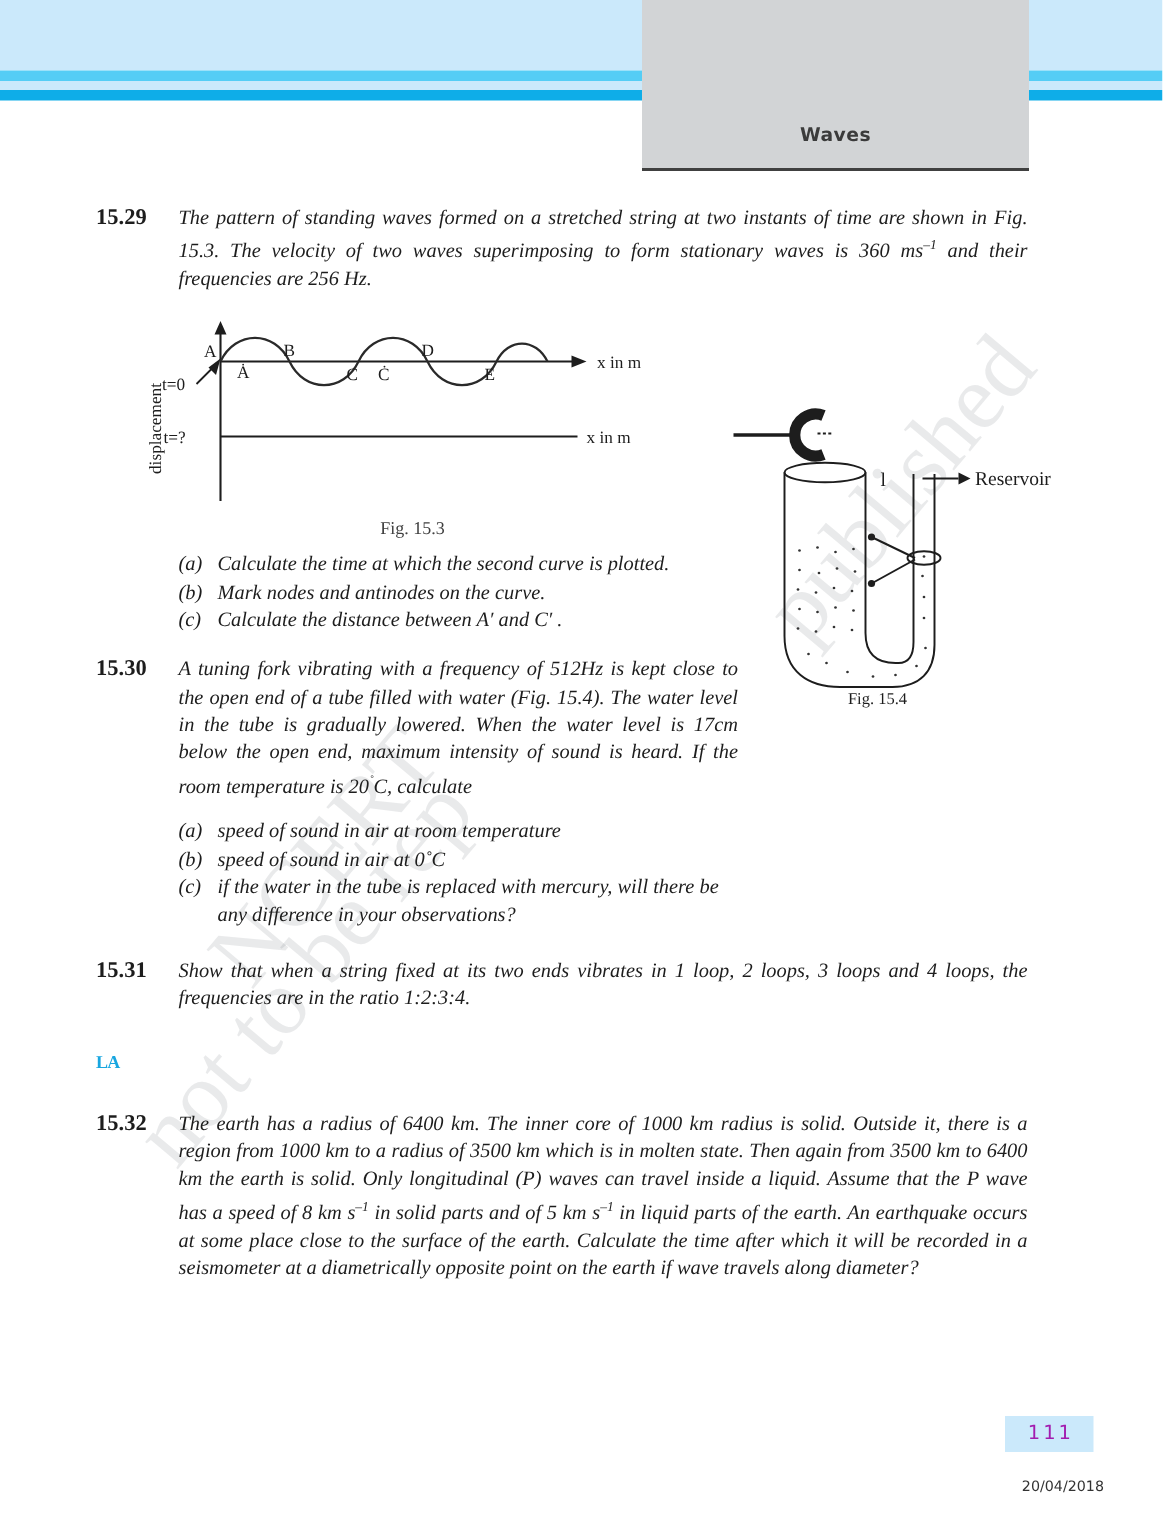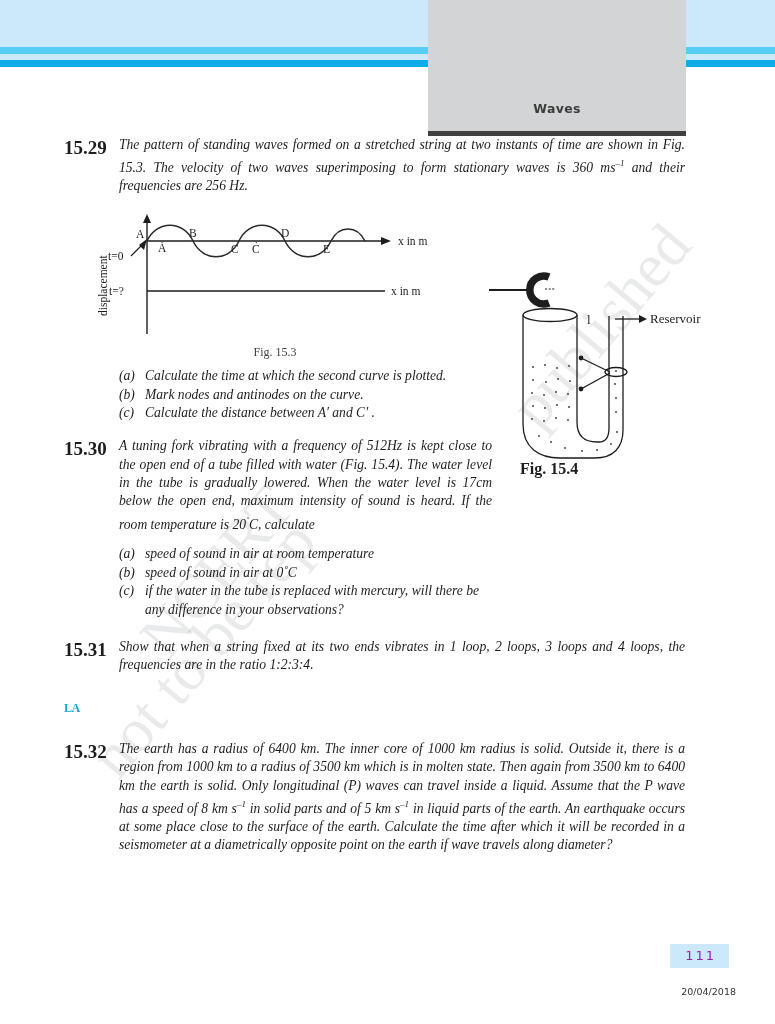--- a/index.html
+++ b/index.html
@@ -25,23 +25,23 @@
     position: absolute; left: 0; top: 54px; width: 775px; height: 6px;
     background: #cbe9fb;
   }
   .hdr-bar2 {
     position: absolute; left: 0; top: 60px; width: 775px; height: 7px;
     background: #0eade8;
   }
 
   
   .chapter-tab {
-    position: absolute; left: 428px; top: 0; width: 258px; height: 136px;
+    position: absolute; left: 428px; top: 0; width: 258px; height: 114px;
     background: #d2d4d6;
-    border-bottom: 5px solid #404040;
+    border-bottom: 2px solid #404040;
   }
   .chapter-tab-label {
     position: absolute; left: 0; right: 0; bottom: 15px;
     text-align: center;
     font-family: "DejaVu Sans", sans-serif;
     font-size: 12.5px; font-weight: bold; color: #3b3b3b;
     letter-spacing: .3px;
   }
 
   
@@ -65,21 +65,21 @@
   .wm3 { left: 10px; top: 420px; transform: rotate(-50deg); }
   .wm4 { left: 60px; top: 300px; transform: rotate(-50deg); font-size: 54px; }
 
   
   .content { position: absolute; left: 0; top: 126px; width: 775px; z-index: 5; }
 
   .qrow { display: flex; margin: 0 0 0 0; padding: 0 90px 0 64px; }
   .qnum {
     width: 55px; flex: 0 0 55px;
     font-family: "Liberation Serif", serif;
-    font-weight: bold; font-size: 19px; color: #1d1d1d;
+    font-weight: bold; font-size: 15px; color: #1d1d1d;
     padding-top: 1px;
   }
   .qbody {
     flex: 1 1 auto;
     font-size: 13.6px; line-height: 18.4px; color: #1d1d1d;
     text-align: justify;
     font-style: italic;
   }
   .qbody.tight { text-align: left; }
   sup { font-size: 9px; vertical-align: super; }
@@ -103,21 +103,21 @@
 
   
   .fig154 {
     position: absolute;
     left: 487px; top: 272px;
     width: 215px; height: 215px;
     z-index: 6;
   }
   .fig154-cap {
     position: absolute; left: 520px; top: 460px; width: 130px;
-    text-align: left; font-size: 16px; color: #1d1d1d; z-index: 6; font-weight: bold;
+    text-align: center; font-size: 11px; color: #1d1d1d; z-index: 6;
   }
 
   
   .la-heading {
     margin: 26px 0 0 64px;
     font-family: "Liberation Serif", serif;
     font-weight: bold; font-size: 12px; color: #18a6e0;
     letter-spacing: -0.5px;
   }
 

